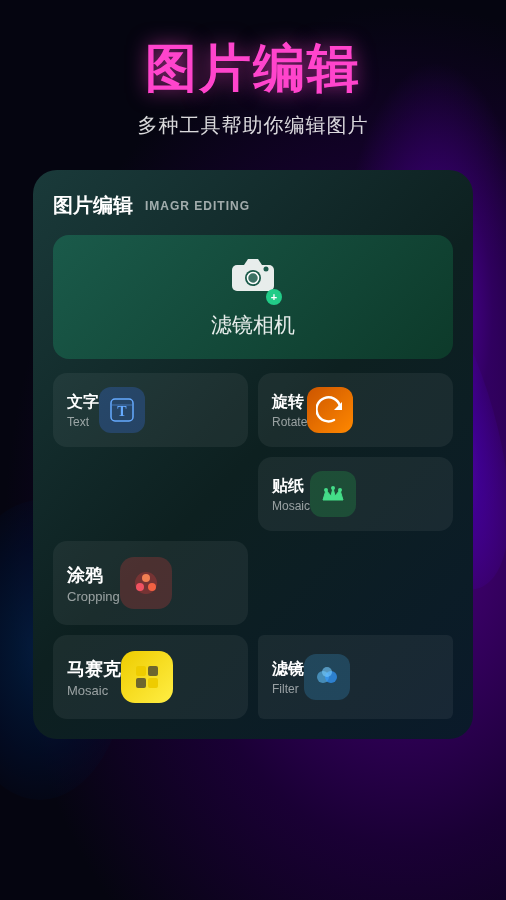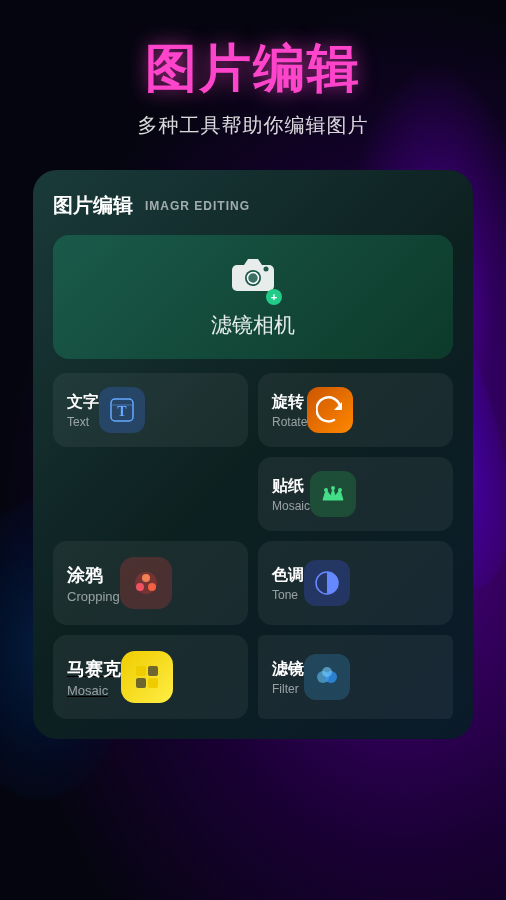--- a/index.html
+++ b/index.html
@@ -315,48 +315,36 @@
         <div class="tool-icon-circle icon-graffiti">
           <svg width="30" height="30" viewBox="0 0 30 30" fill="none">
             <circle cx="15" cy="15" r="11" fill="rgba(220,60,60,0.3)"></circle>
             <circle cx="15" cy="10" r="4" fill="#ff8855" opacity="0.9"></circle>
             <circle cx="9" cy="19" r="4" fill="#ff5566" opacity="0.9"></circle>
             <circle cx="21" cy="19" r="4" fill="#ff6644" opacity="0.9"></circle>
           </svg>
         </div>
       </div>
 
-      <div class="tool-item" style="grid-row: 3; grid-column: 2;">
-        <div class="tool-label">
-          <span class="tool-name-cn">色调</span>
-          <span class="tool-name-en">Tone</span>
-        </div>
-        <div class="tool-icon-circle icon-tone">
-          <svg width="28" height="28" viewBox="0 0 28 28" fill="none">
-            <circle cx="14" cy="14" r="11" stroke="#6688ff" stroke-width="1.5" fill="none"></circle>
-            <path d="M14 3 A11 11 0 0 1 14 25 Z" fill="#6688ff"></path>
-          </svg>
-        </div>
-      </div>
 
       <div class="tool-item" style="grid-row: 4; grid-column: 2; border-radius: 6px;">
         <div class="tool-label">
           <span class="tool-name-cn">滤镜</span>
           <span class="tool-name-en">Filter</span>
         </div>
         <div class="tool-icon-circle icon-filter">
           <svg width="28" height="28" viewBox="0 0 28 28" fill="none">
             <circle cx="10" cy="14" r="6" fill="#55aadd" opacity="0.7"></circle>
             <circle cx="18" cy="14" r="6" fill="#3399ff" opacity="0.7"></circle>
             <circle cx="14" cy="9" r="5" fill="#77ccff" opacity="0.6"></circle>
           </svg>
         </div>
       </div>
 
-      <div class="tool-item large" style="grid-row: 4 / 5; grid-column: 1; text-decoration: underline;">
+      <div class="tool-item large" style="grid-row: 4 / 5; grid-column: 1;">
         <div class="tool-label">
           <span class="tool-name-cn">马赛克</span>
           <span class="tool-name-en">Mosaic</span>
         </div>
         <div class="tool-icon-circle icon-mosaic">
           <svg width="30" height="30" viewBox="0 0 30 30" fill="none">
             <rect x="4" y="4" width="10" height="10" rx="2" fill="#eecc00"></rect>
             <rect x="16" y="4" width="10" height="10" rx="2" fill="#333" fill-opacity="0.7"></rect>
             <rect x="4" y="16" width="10" height="10" rx="2" fill="#333" fill-opacity="0.7"></rect>
             <rect x="16" y="16" width="10" height="10" rx="2" fill="#eecc00"></rect>

